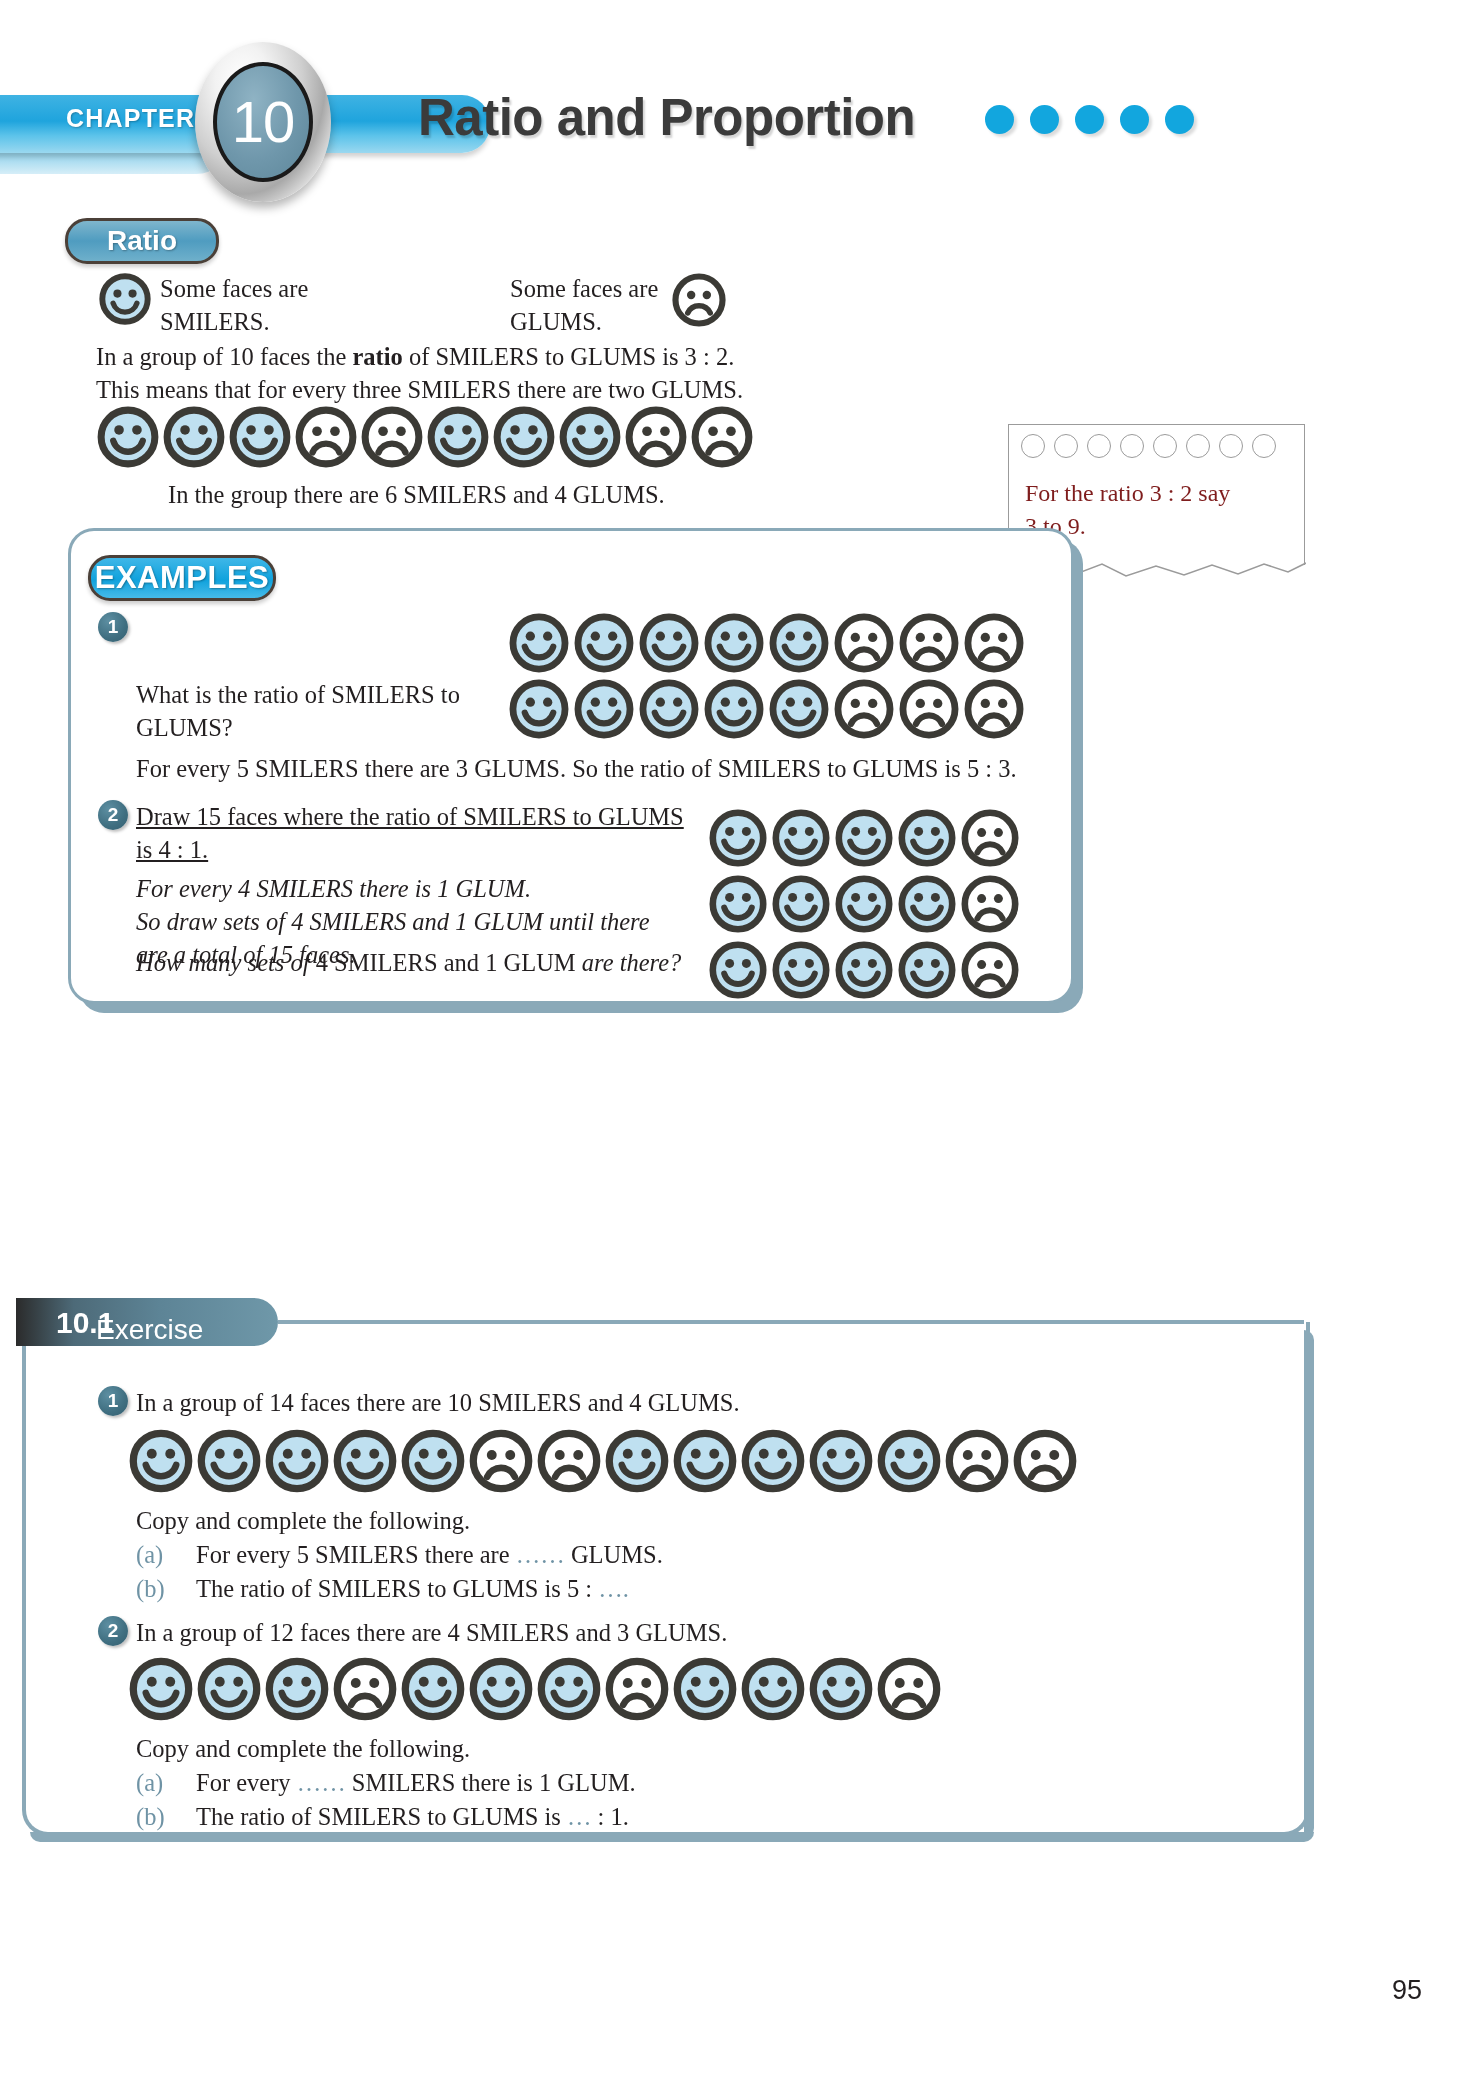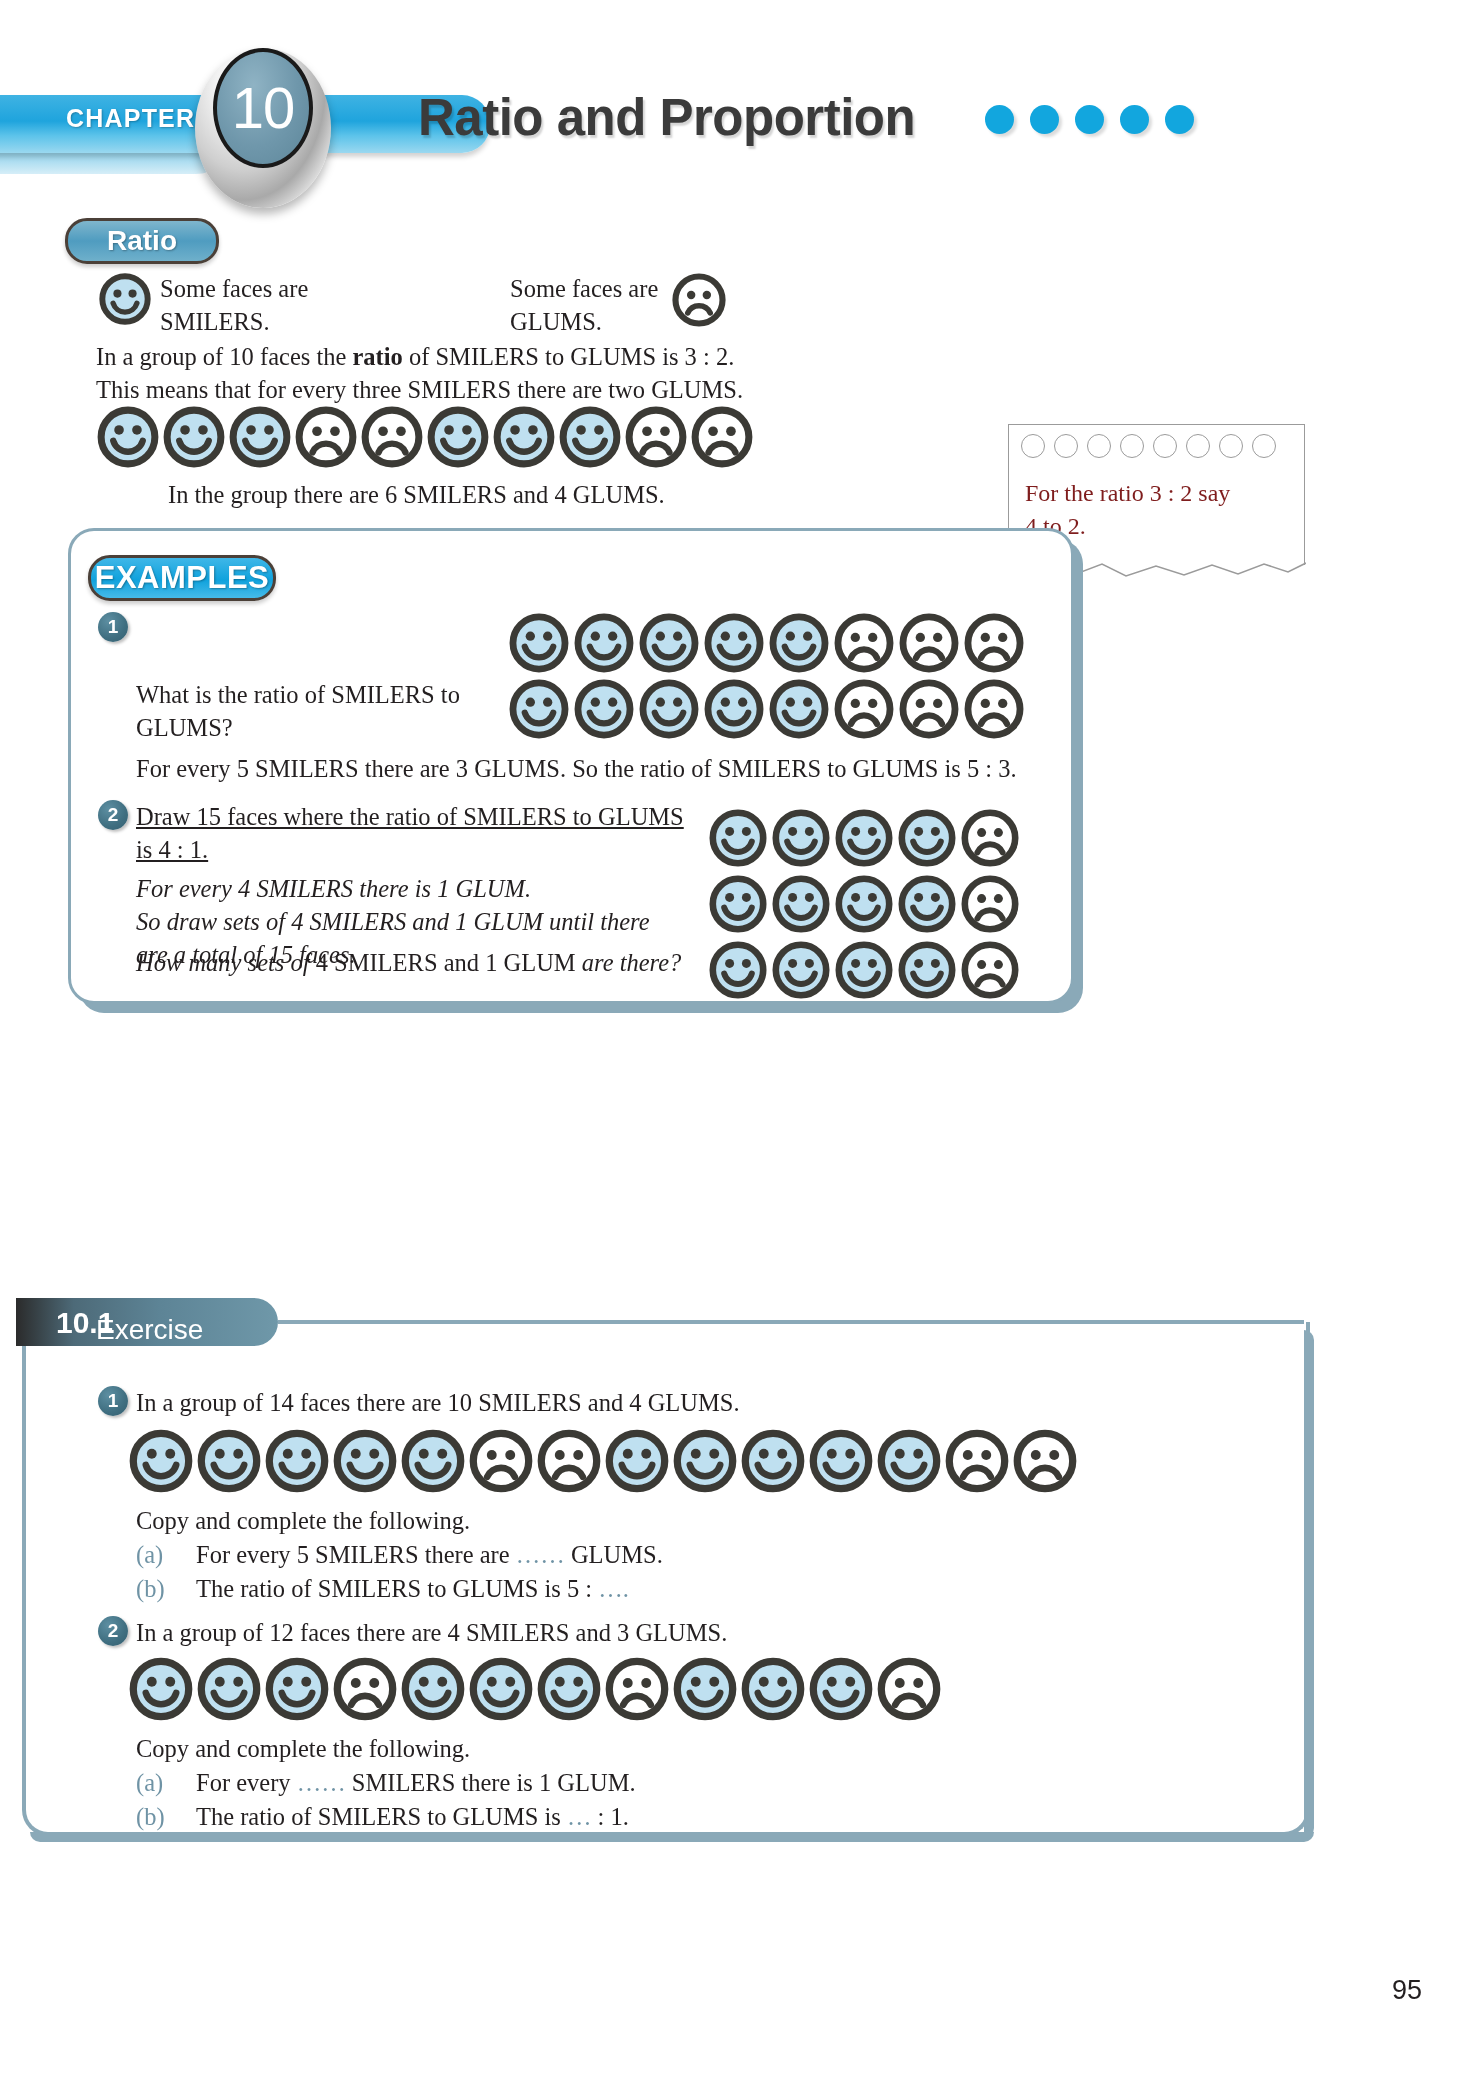--- a/index.html
+++ b/index.html
@@ -26,26 +26,26 @@
     border-radius:0 0 40px 0;
   }
   .chapter-label{
     position:absolute;left:66px;top:104px;
     font-family:"Liberation Sans", sans-serif;
     font-weight:bold;font-size:25px;letter-spacing:1.2px;
     color:#ffffff;
     text-shadow:1px 1px 2px rgba(0,0,0,.25);
   }
   .chapter-disc{
-    position:absolute;left:195px;top:48px;width:136px;height:160px;
+    position:absolute;left:195px;top:42px;width:136px;height:160px;
     border-radius:50%;
     background:
       radial-gradient(ellipse at 35% 25%, #ffffff 0%, #f2f2f2 22%, #cfcfcf 48%, #a9a9a9 66%, #e8e8e8 82%, #bdbdbd 100%);
     box-shadow:0 6px 10px rgba(0,0,0,.28);
-    display:flex;align-items:flex-start;justify-content:center;
+    display:flex;align-items:center;justify-content:center;
   }
   .chapter-disc-inner{
     width:92px;height:112px;border-radius:50%;
     background:radial-gradient(ellipse at 40% 30%, #8fb3c4 0%, #6f97ab 55%, #5d8699 100%);
     border:4px solid #1a1a1a;
     display:flex;align-items:center;justify-content:center;
   }
   .chapter-number{
     font-family:"Liberation Sans", sans-serif;
     font-size:58px;font-weight:500;color:#ffffff;
@@ -309,21 +309,21 @@
         <i></i>
         <i></i>
         <i></i>
         <i></i>
         <i></i>
         <i></i>
         <i></i>
       </div>
     <div class="note-text">
       <span>For the ratio 3 : 2 say</span><br>
-      <span>4 to 2.</span>
+      <span>3 to 9.</span>
     </div>
   </div>
   <svg class="note-tear" viewBox="0 0 300 22" preserveAspectRatio="none">
     <path d="M0 2 L22 12 L46 3 L70 14 L96 4 L120 16 L150 6 L178 15 L206 5 L232 14 L258 4 L282 12 L300 3" fill="none" stroke="#9b9b9b" stroke-width="1.6"></path>
   </svg>
 
   <div class="panel"></div>
   <div class="pill pill-examples">EXAMPLES</div>
 
   <div class="numdot" style="left:98px;top:612px;">1</div>

